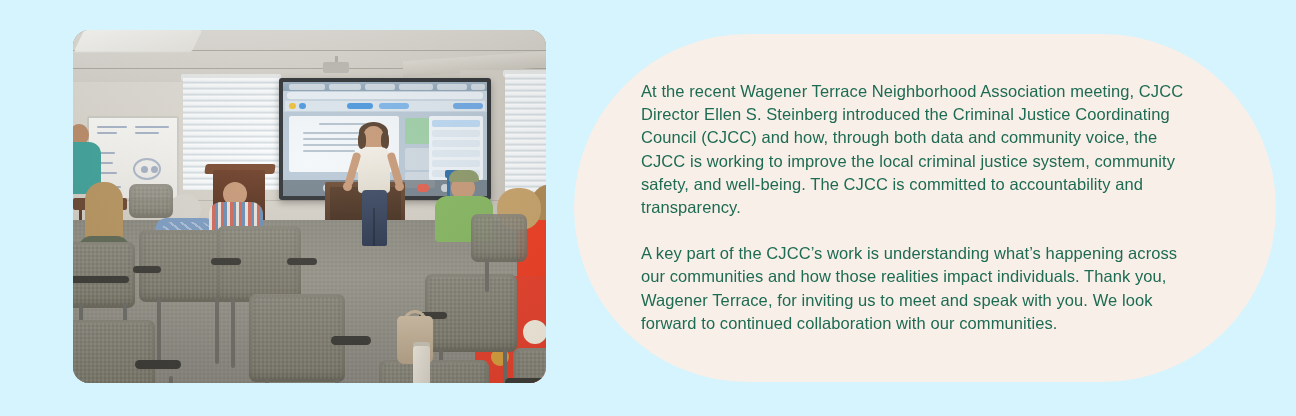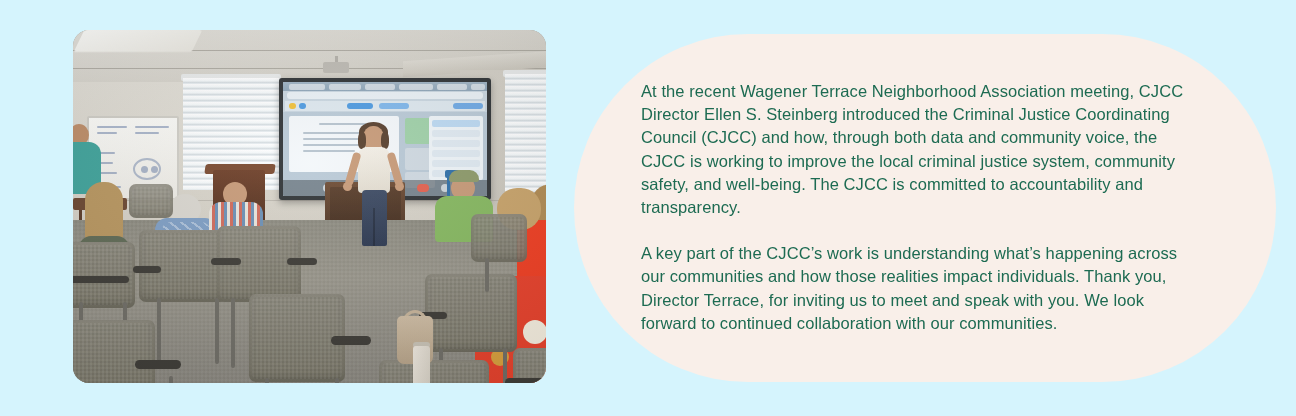--- a/index.html
+++ b/index.html
@@ -397,15 +397,15 @@
     <div class="tumbler-lid"></div>
     <div class="tumbler"></div>
 
     <div class="photo-shade"></div>
   </div>
 </div>
 
 <div class="text-panel">
   <div class="text-inner">
     <p class="para">At the recent Wagener Terrace Neighborhood Association meeting, CJCC Director Ellen S. Steinberg introduced the Criminal Justice Coordinating Council (CJCC) and how, through both data and community voice, the CJCC is working to improve the local criminal justice system, community safety, and well-being. The CJCC is committed to accountability and transparency.</p>
-    <p class="para">A key part of the CJCC’s work is understanding what’s happening across our communities and how those realities impact individuals. Thank you, Director Terrace, for inviting us to meet and speak with you. We look forward to continued collaboration with our communities.</p>
+    <p class="para">A key part of the CJCC’s work is understanding what’s happening across our communities and how those realities impact individuals. Thank you, Wagener Terrace, for inviting us to meet and speak with you. We look forward to continued collaboration with our communities.</p>
   </div>
 </div>
 
 </body></html>

